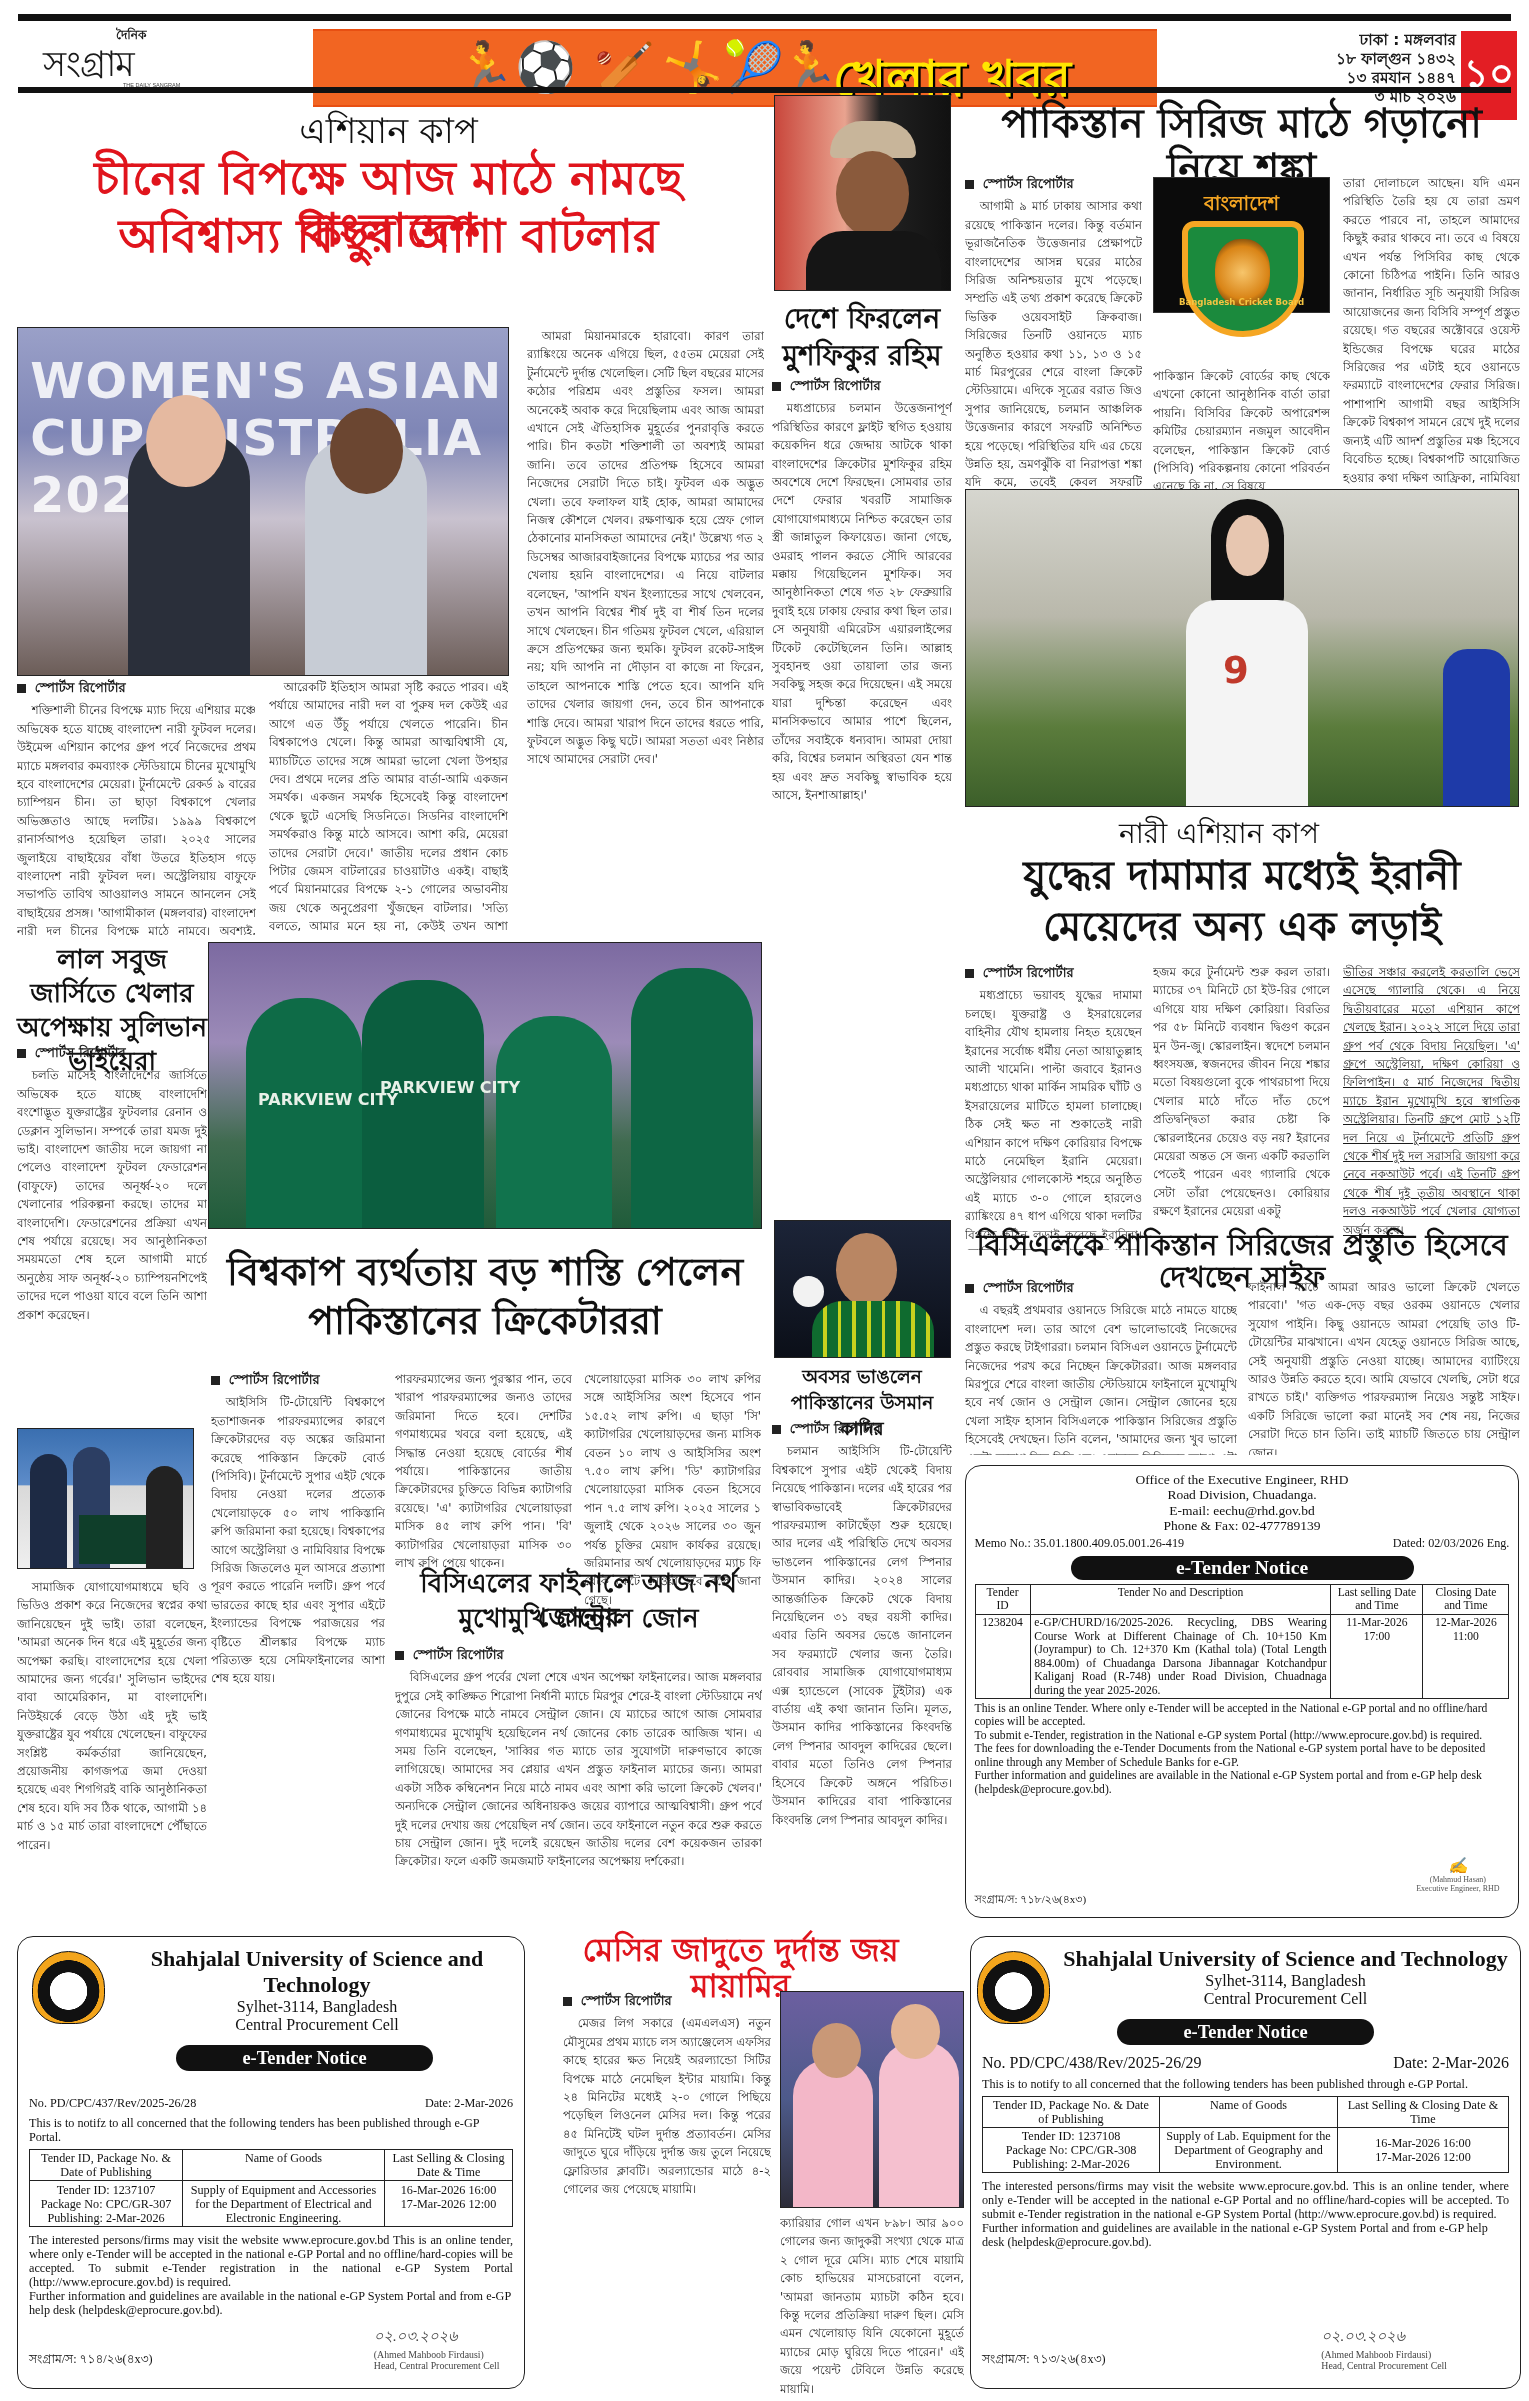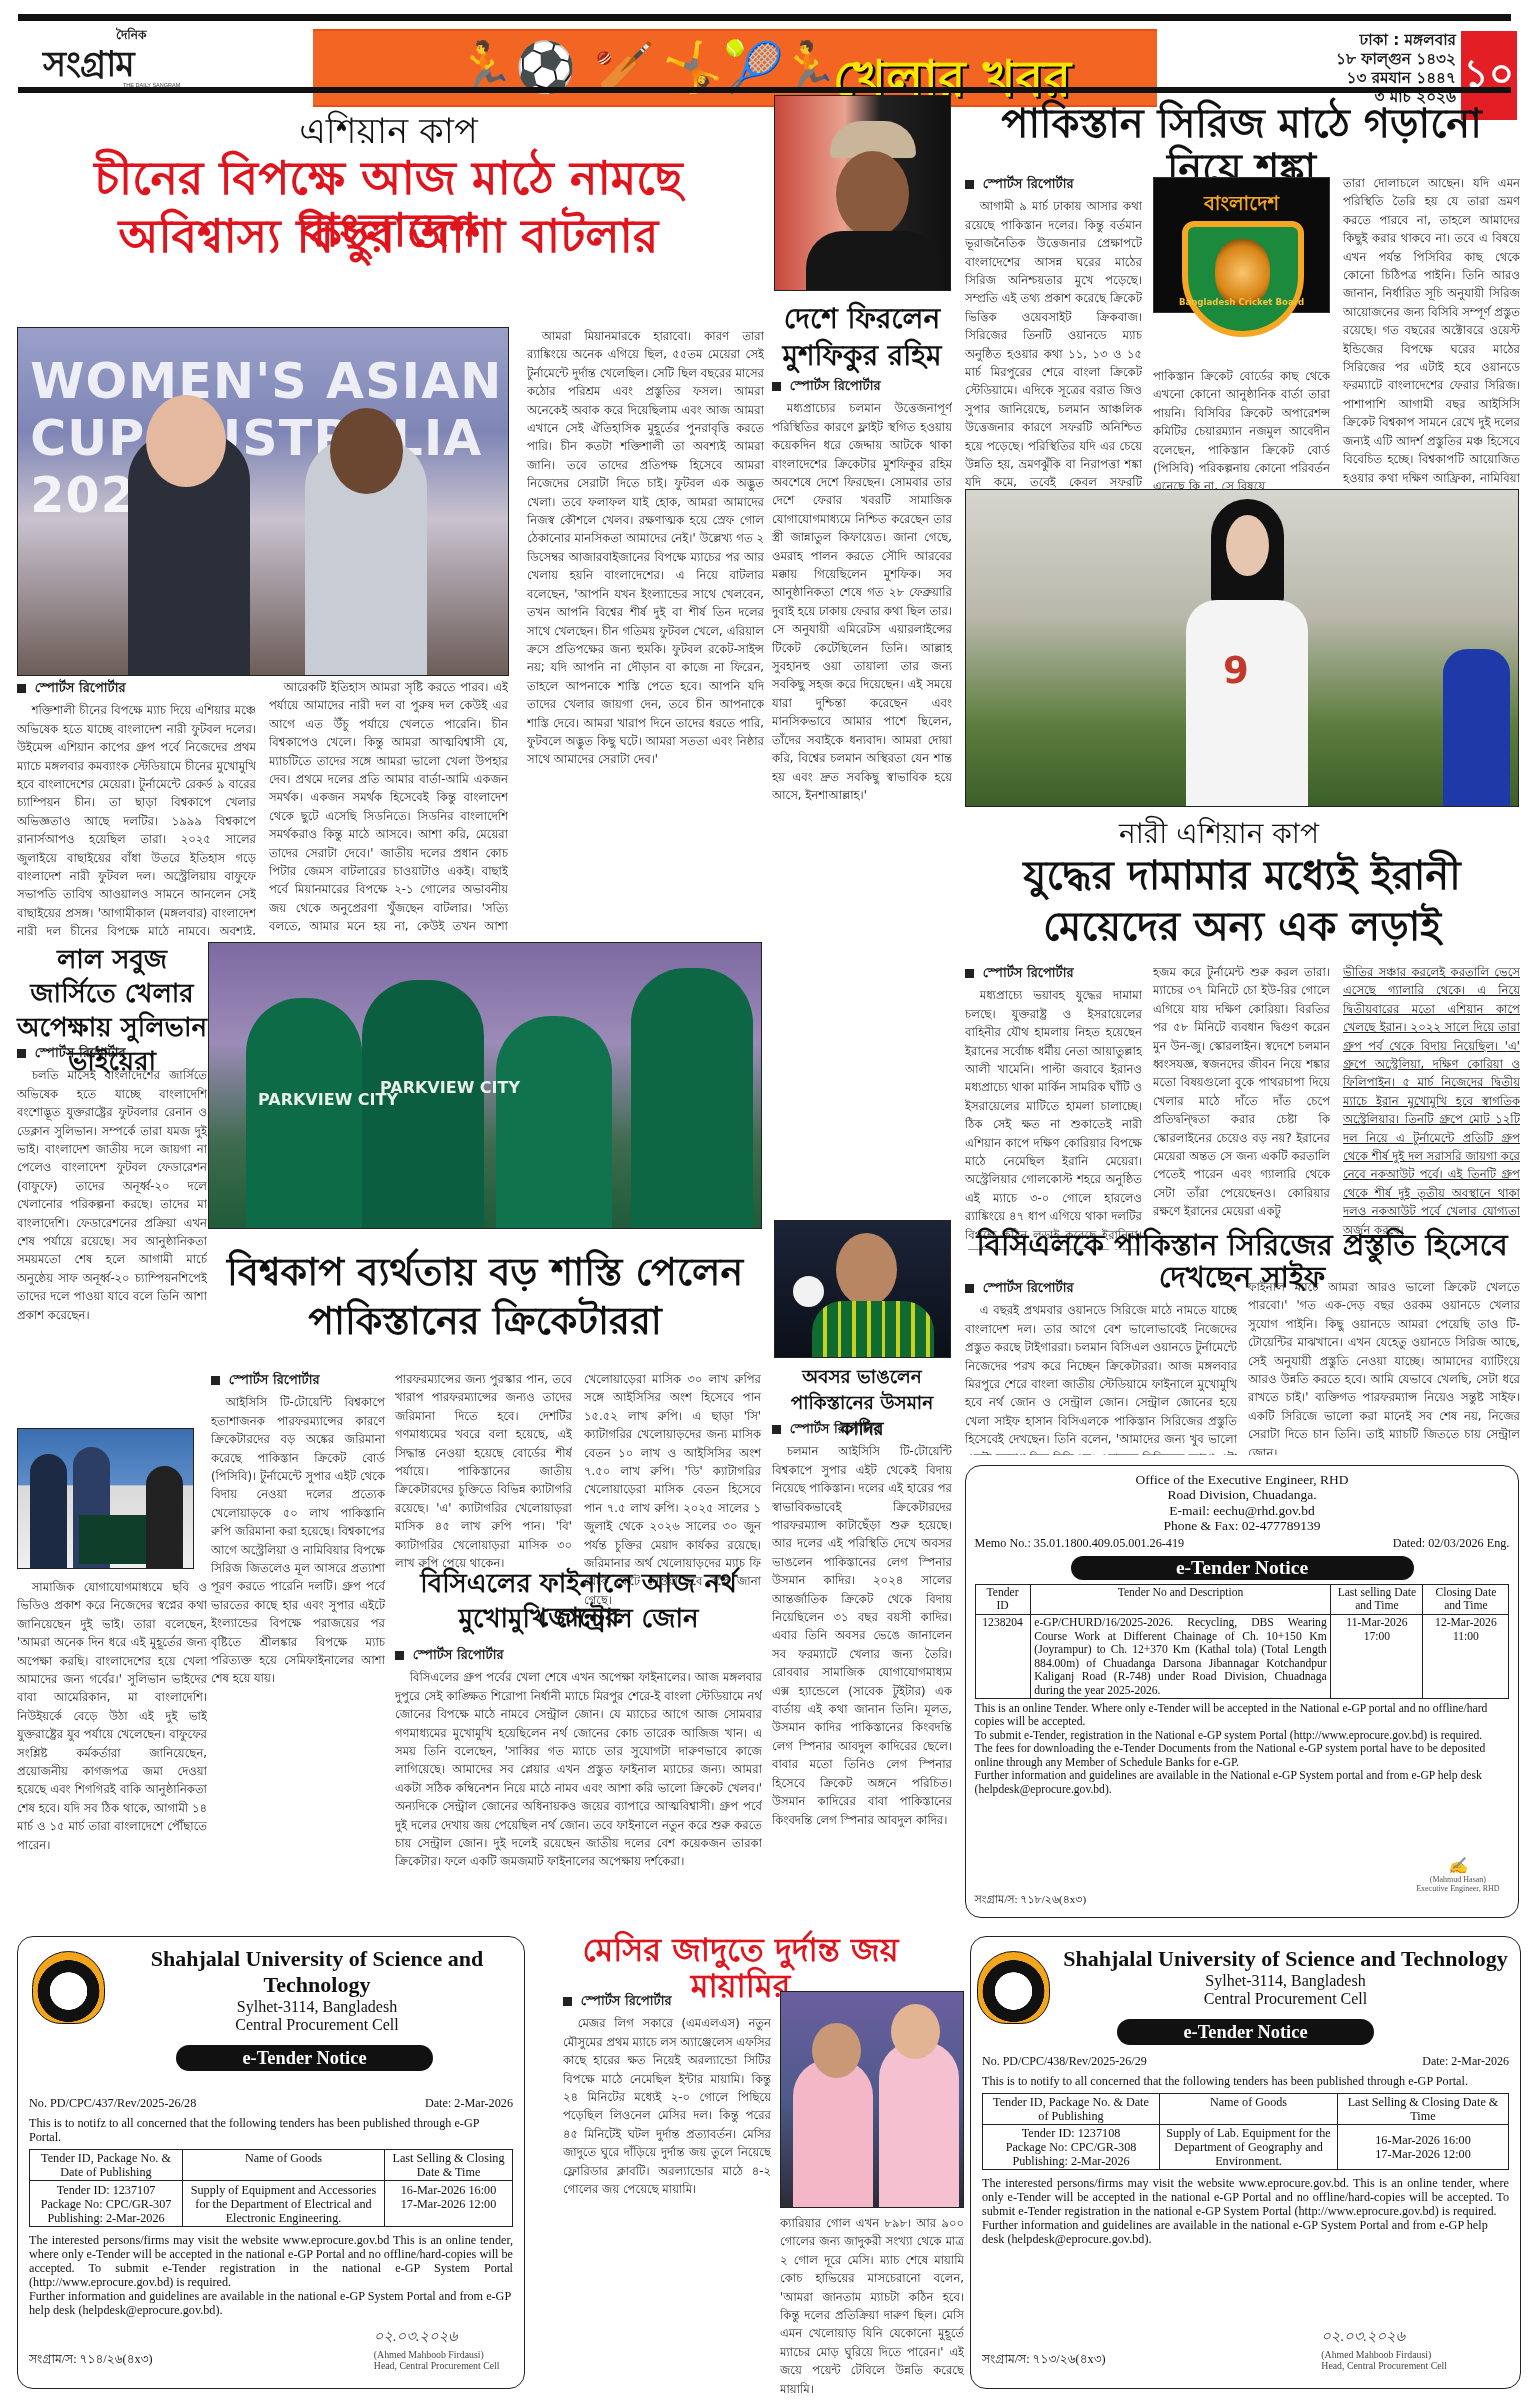--- a/index.html
+++ b/index.html
@@ -3,21 +3,21 @@
 <meta charset="utf-8">
 <style>
   * { box-sizing: border-box; margin: 0; padding: 0; }
   html, body { width: 1529px; height: 2401px; background: #fff; overflow: hidden; }
   body { font-family: "DejaVu Sans", sans-serif; color: #1a1a1a; position: relative; }
   .abs { position: absolute; }
   .rule-top { left: 18.4px; right: 18.4px; top: 13.5px; height: 7.3px; background: #111; }
   .rule-mid { left: 18.4px; right: 18.4px; top: 86px; height: 6.1px; background: #111; }
   .masthead-logo { left: 43px; top: 26px; width: 153px; height: 55px; }
   .masthead-logo .small { position: absolute; left: 73px; top: 0; font-size: 12.2px; font-weight: bold; }
-  .masthead-logo .big { position: absolute; left: 0; top: 11px; font-size: 35px; font-weight: bold; letter-spacing: -1.2px; }
+  .masthead-logo .big { position: absolute; left: 0; top: 11px; font-size: 35px; font-weight: normal; letter-spacing: -1.2px; }
   .masthead-logo .eng { position: absolute; left: 80px; top: 56px; font-size: 5.5px; color: #444; font-family: "Liberation Sans", sans-serif; }
   .banner { left: 313px; top: 29px; width: 844px; height: 78px; background: #f26522; border-top: 2.4px solid #e84f12; border-bottom: 2.4px solid #e84f12; overflow: hidden; }
   .banner .fig { position: absolute; top: 12.2px; font-size: 49px; line-height: 1; font-weight: bold; }
   .banner .title { position: absolute; left: 520px; top: 9.8px; font-size: 50px; font-weight: bold; color: #ffe600; text-shadow: 2.4px 2.4px 0 #000; }
   .date-block { right: 73px; top: 31px; width: 141px; text-align: right; font-size: 15.3px; line-height: 19px; font-weight: bold; }
   .page-num { right: 12.2px; top: 31px; width: 56px; height: 89px; background: #e31e24; color: #fff; font-size: 39px; font-weight: bold; display: flex; align-items: center; justify-content: center; }
 
   .kicker { font-size: 35px; font-weight: normal; text-align: center; color: #111; }
   .headline-red { color: #e0141c; font-weight: bold; text-align: center; line-height: 1.12; }
   .headline-black { color: #111; font-weight: bold; text-align: center; line-height: 1.12; }
@@ -331,21 +331,21 @@
 </div>
 
 <div class="notice" style="left:970px;top:1936px;width:551px;height:453px;padding:8.6px 11px;">
   <div class="logo-circle" style="left:6.1px;top:13.5px;width:73px;height:73px;"></div>
   <div style="margin-left:80px;text-align:center;">
     <h2 style="font-size:22px;">Shahjalal University of Science and Technology</h2>
     <div style="font-size:16px;line-height:18.4px;">Sylhet-3114, Bangladesh</div>
     <div style="font-size:16px;line-height:18.4px;">Central Procurement Cell</div>
   </div>
   <div class="pill" style="width:257px;font-size:18.4px;padding:2.4px 0;margin-top:11px;">e-Tender Notice</div>
-  <div style="display:flex;justify-content:space-between;font-size:12px;margin-top:8.6px;">
+  <div style="display:flex;justify-content:space-between;font-size:16px;margin-top:8.6px;">
     <span>No. PD/CPC/438/Rev/2025-26/29</span>
     <span>Date: 2-Mar-2026</span>
   </div>
   <p style="font-size:12.2px;line-height:14px;margin-top:4.9px;">This is to notify to all concerned that the following tenders has been published through e-GP Portal.</p>
   <table style="font-size:12.2px;line-height:14px;margin-top:4.9px;">
     <tbody>
         <tr>
       <th style="width:177px;">Tender ID, Package No. &amp; Date of Publishing</th>
       <th>Name of Goods</th>
       <th style="width:171px;">Last Selling &amp; Closing Date &amp; Time</th>

